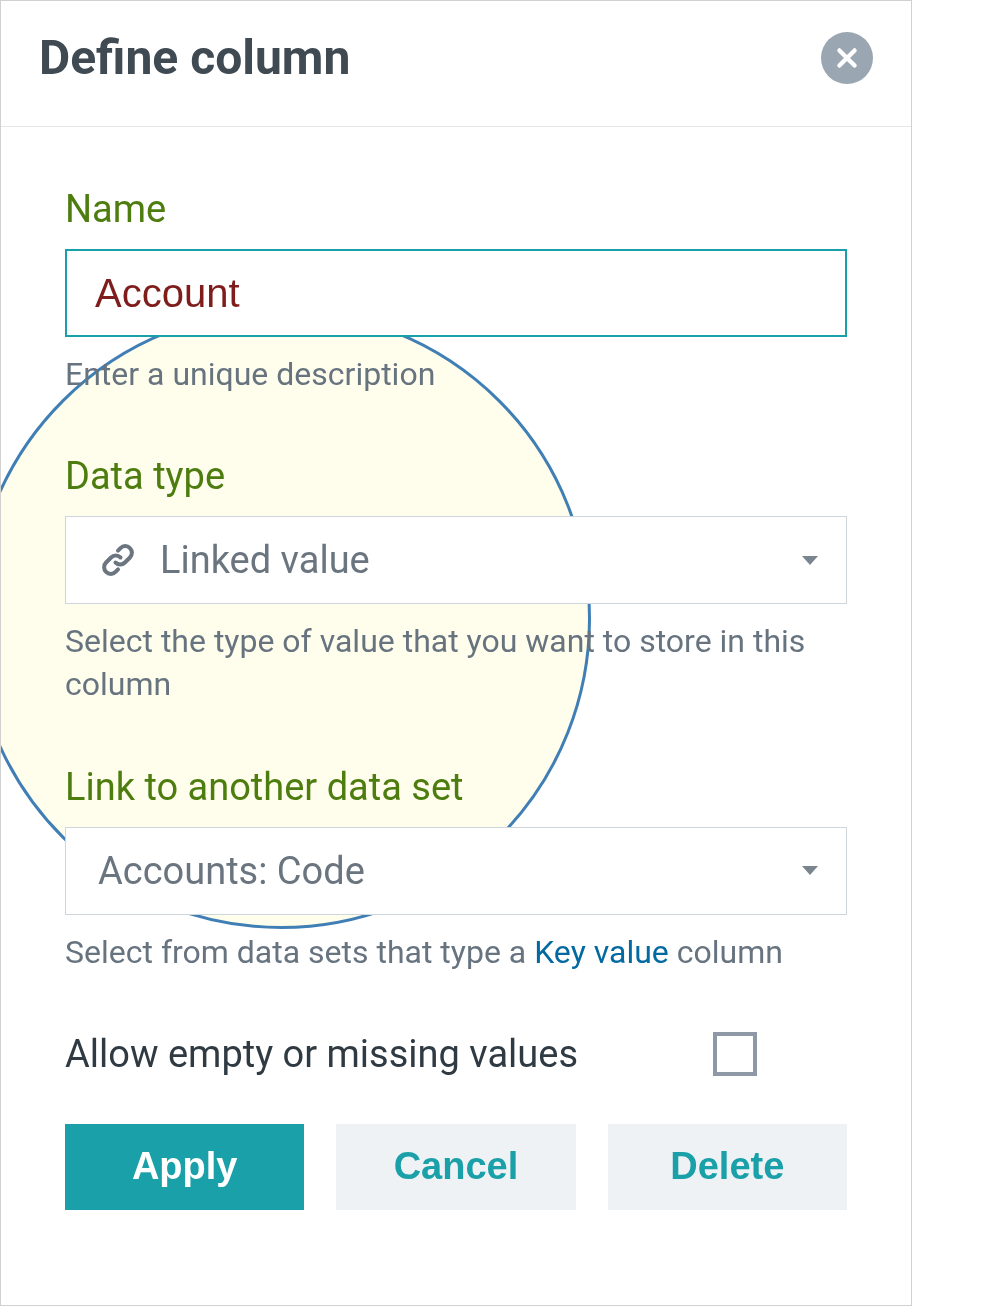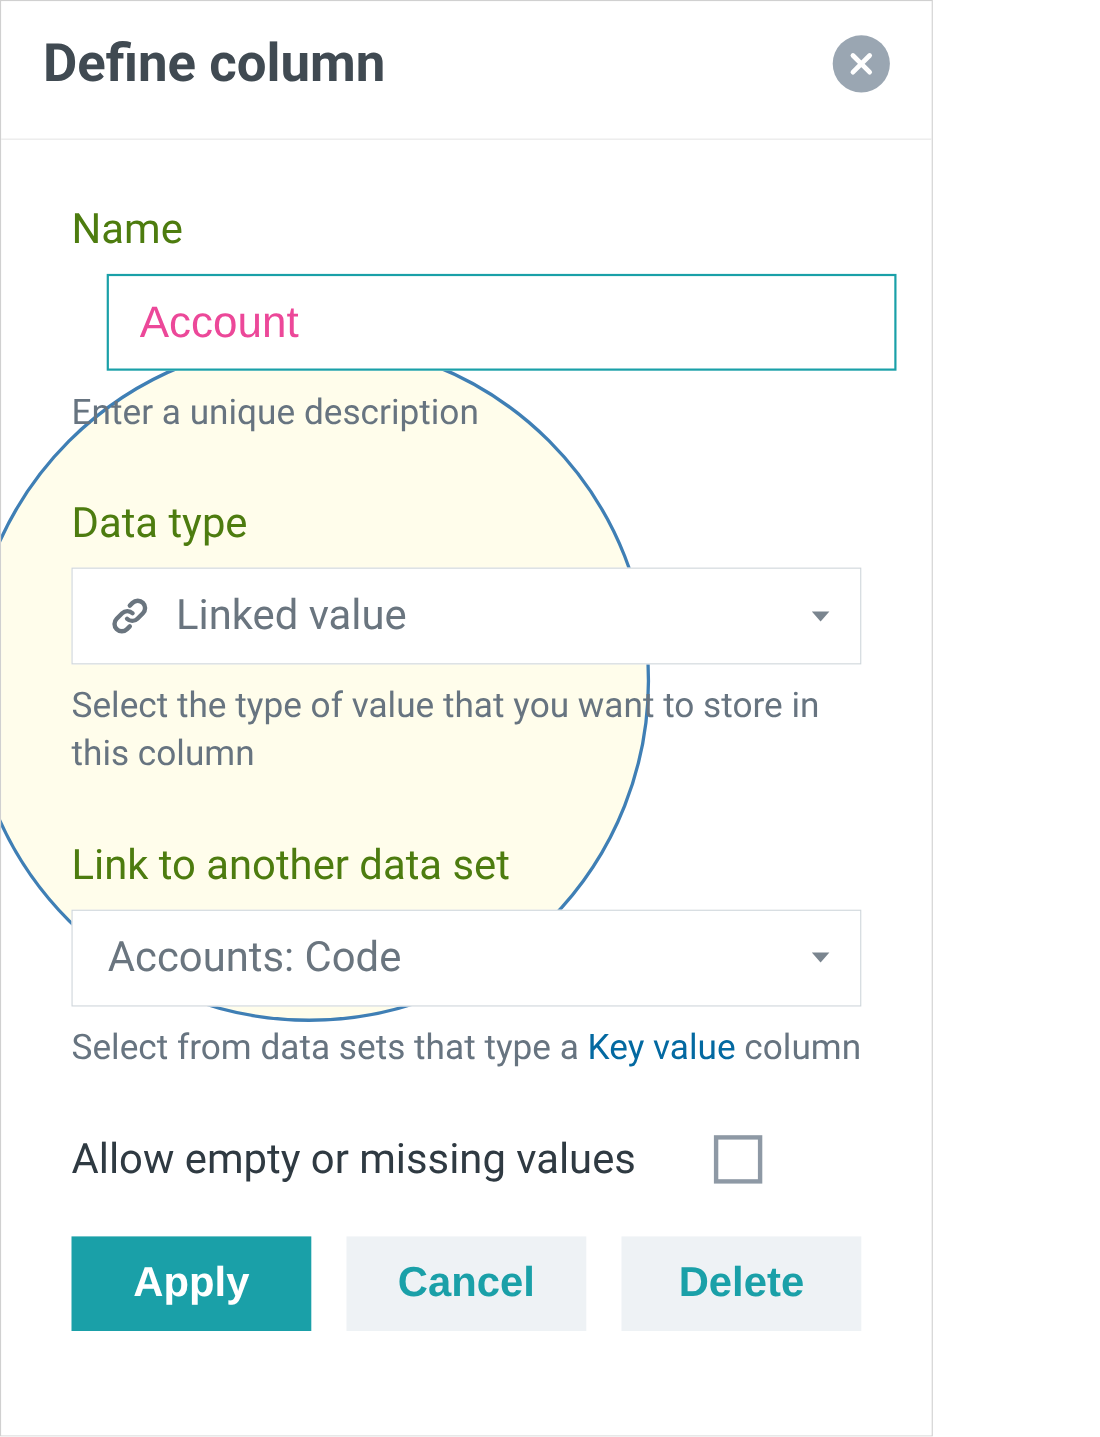--- a/index.html
+++ b/index.html
@@ -1,18 +1,18 @@
 <!DOCTYPE html>
 <html><head>
 <meta charset="utf-8">
 <style>
   * { box-sizing: border-box; margin: 0; padding: 0; }
   html, body { width: 1000px; height: 1306px; font-family: -apple-system, BlinkMacSystemFont, "Segoe UI", Roboto, Arial, sans-serif; background: #fff; }
   .dialog {
-    width: 848px;
+    width: 912px;
     height: 1306px;
     border: 1px solid #d0d0d0;
     background: #fff;
     position: relative;
     overflow: hidden;
   }
   .header {
     display: flex;
     align-items: center;
     justify-content: space-between;
@@ -58,24 +58,23 @@
     font-weight: 400;
     color: #4d7c0f;
     margin-bottom: 18px;
   }
   .text-input {
     width: 100%;
     height: 88px;
     border: 2px solid #1aa0a8;
     padding: 0 28px;
     font-size: 40px;
-    color: #ec4899;
+    color: #7f1d1d;
     outline: none;
     background: #fff;
-    margin-left: 32px;
   }
   .help-text {
     font-size: 32px;
     color: #677480;
     margin-top: 16px;
     line-height: 1.35;
   }
   .help-text b { font-weight: 400; color: #0369a1; }
   .select {
     width: 100%;

